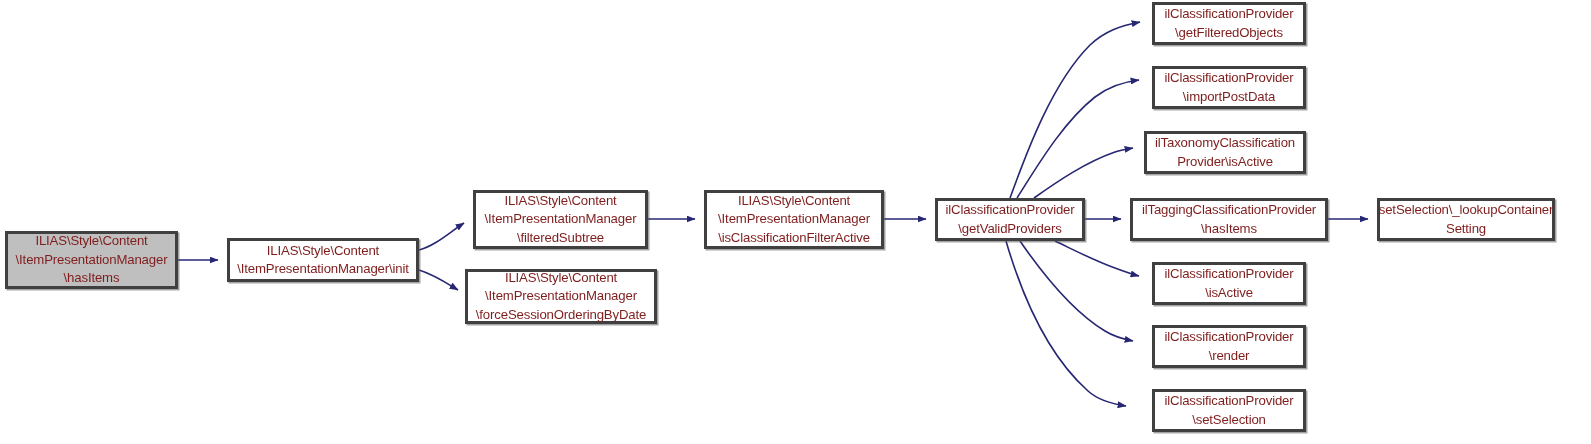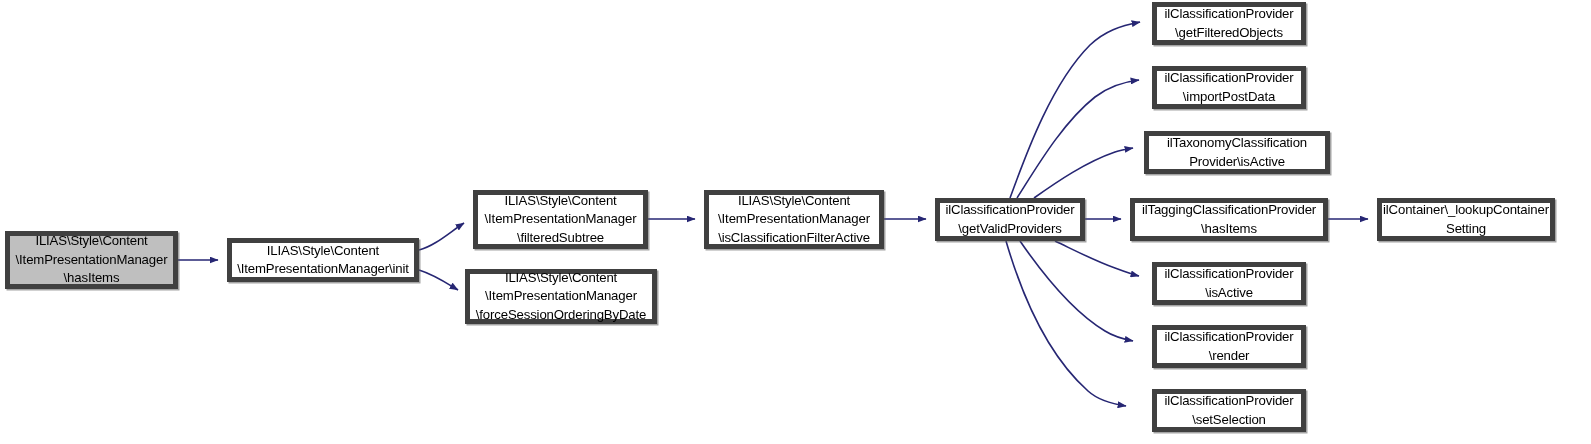--- a/index.html
+++ b/index.html
@@ -21,23 +21,23 @@
     position: absolute;
     left: 0;
     top: 0;
     width: 1591px;
     height: 444px;
     pointer-events: none;
   }
   .node {
     position: absolute;
     box-sizing: border-box;
-    border: 5px solid #0f766e;
+    border: 3px solid #0f766e;
     background: #ffffff;
-    color: #000000;
+    color: #7f1d1d;
     display: flex;
     align-items: center;
     justify-content: center;
     text-align: center;
     font-family: "Liberation Sans", sans-serif;
     font-size: 13.2px;
     line-height: 1.40;
     letter-spacing: -0.15px;
     white-space: pre-line;
     box-shadow: 1.5px 1.5px 0 0 rgba(90,90,90,0.55);
@@ -87,26 +87,26 @@
 \forceSessionOrderingByDate</div>
       <div class="node" style="left: 704px; top: 190px; width: 180px; height: 59px; border-color: rgb(64, 64, 64); background: rgb(255, 255, 255);">ILIAS\Style\Content
 \ItemPresentationManager
 \isClassificationFilterActive</div>
       <div class="node" style="left: 935px; top: 198px; width: 150px; height: 43px; border-color: rgb(64, 64, 64); background: rgb(255, 255, 255);">ilClassificationProvider
 \getValidProviders</div>
       <div class="node" style="left: 1152px; top: 2px; width: 154px; height: 43px; border-color: rgb(64, 64, 64); background: rgb(255, 255, 255);">ilClassificationProvider
 \getFilteredObjects</div>
       <div class="node" style="left: 1152px; top: 66px; width: 154px; height: 43px; border-color: rgb(64, 64, 64); background: rgb(255, 255, 255);">ilClassificationProvider
 \importPostData</div>
-      <div class="node" style="left: 1144px; top: 131px; width: 186px; height: 43px; border-color: rgb(64, 64, 64); background: rgb(255, 255, 255);">ilTaxonomyClassification
+      <div class="node" style="left: 1144px; top: 131px; width: 162px; height: 43px; border-color: rgb(64, 64, 64); background: rgb(255, 255, 255);">ilTaxonomyClassification
 Provider\isActive</div>
       <div class="node" style="left: 1130px; top: 198px; width: 198px; height: 43px; border-color: rgb(64, 64, 64); background: rgb(255, 255, 255);">ilTaggingClassificationProvider
 \hasItems</div>
       <div class="node" style="left: 1152px; top: 262px; width: 154px; height: 43px; border-color: rgb(64, 64, 64); background: rgb(255, 255, 255);">ilClassificationProvider
 \isActive</div>
       <div class="node" style="left: 1152px; top: 325px; width: 154px; height: 43px; border-color: rgb(64, 64, 64); background: rgb(255, 255, 255);">ilClassificationProvider
 \render</div>
       <div class="node" style="left: 1152px; top: 389px; width: 154px; height: 43px; border-color: rgb(64, 64, 64); background: rgb(255, 255, 255);">ilClassificationProvider
 \setSelection</div>
-      <div class="node" style="left: 1377px; top: 198px; width: 178px; height: 43px; border-color: rgb(64, 64, 64); background: rgb(255, 255, 255);">ilContainer\_lookupContainer
+      <div class="node" style="left: 1377px; top: 198px; width: 178px; height: 43px; border-color: rgb(64, 64, 64); background: rgb(255, 255, 255);">setSelection\_lookupContainer
 Setting</div>
     </div>
 </div>
 
 </body></html>

